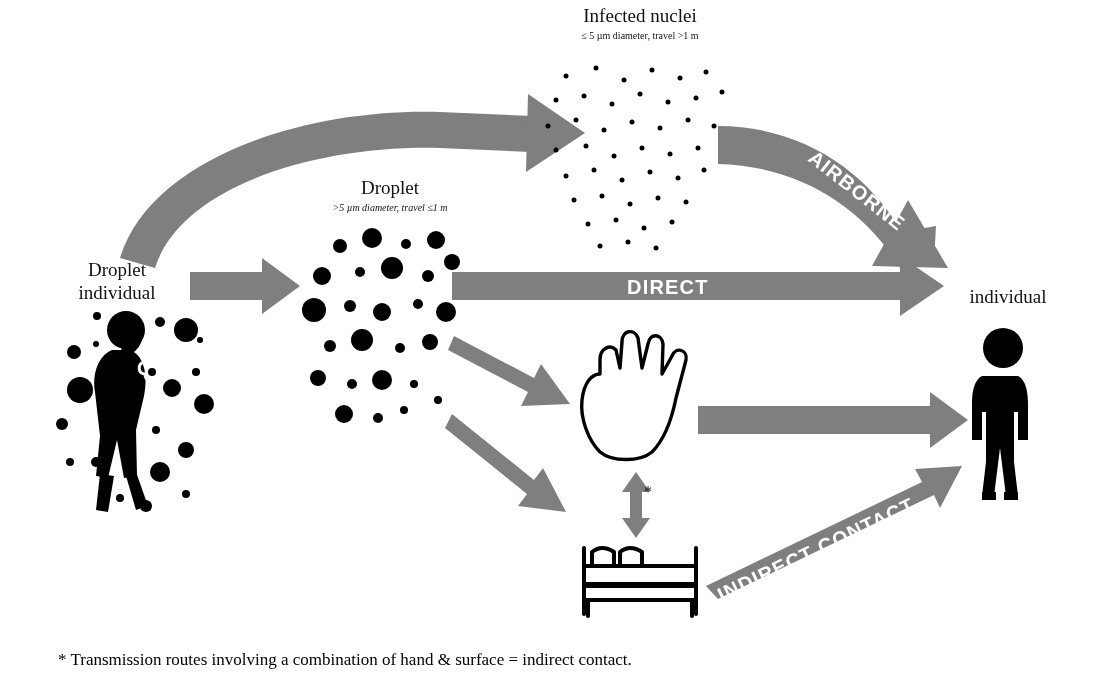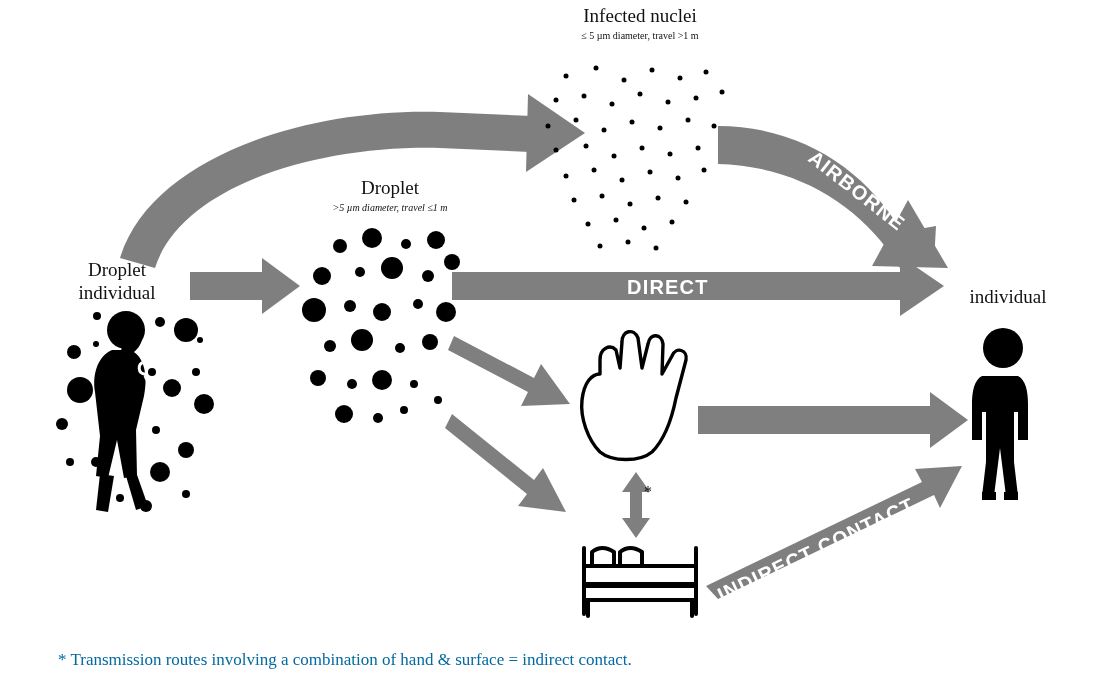--- a/index.html
+++ b/index.html
@@ -37,21 +37,21 @@
     font-weight: bold;
     color: #ffffff;
     font-size: 20px;
     letter-spacing: 1.2px;
     white-space: nowrap;
     pointer-events: none;
   }
   .footnote {
     position: absolute;
     font-size: 17px;
-    color: #0369a1;
+    color: #000000;
     white-space: nowrap;
   }
   svg.layer {
     position: absolute;
     left: 0;
     top: 0;
     width: 1118px;
     height: 684px;
   }
 </style>

